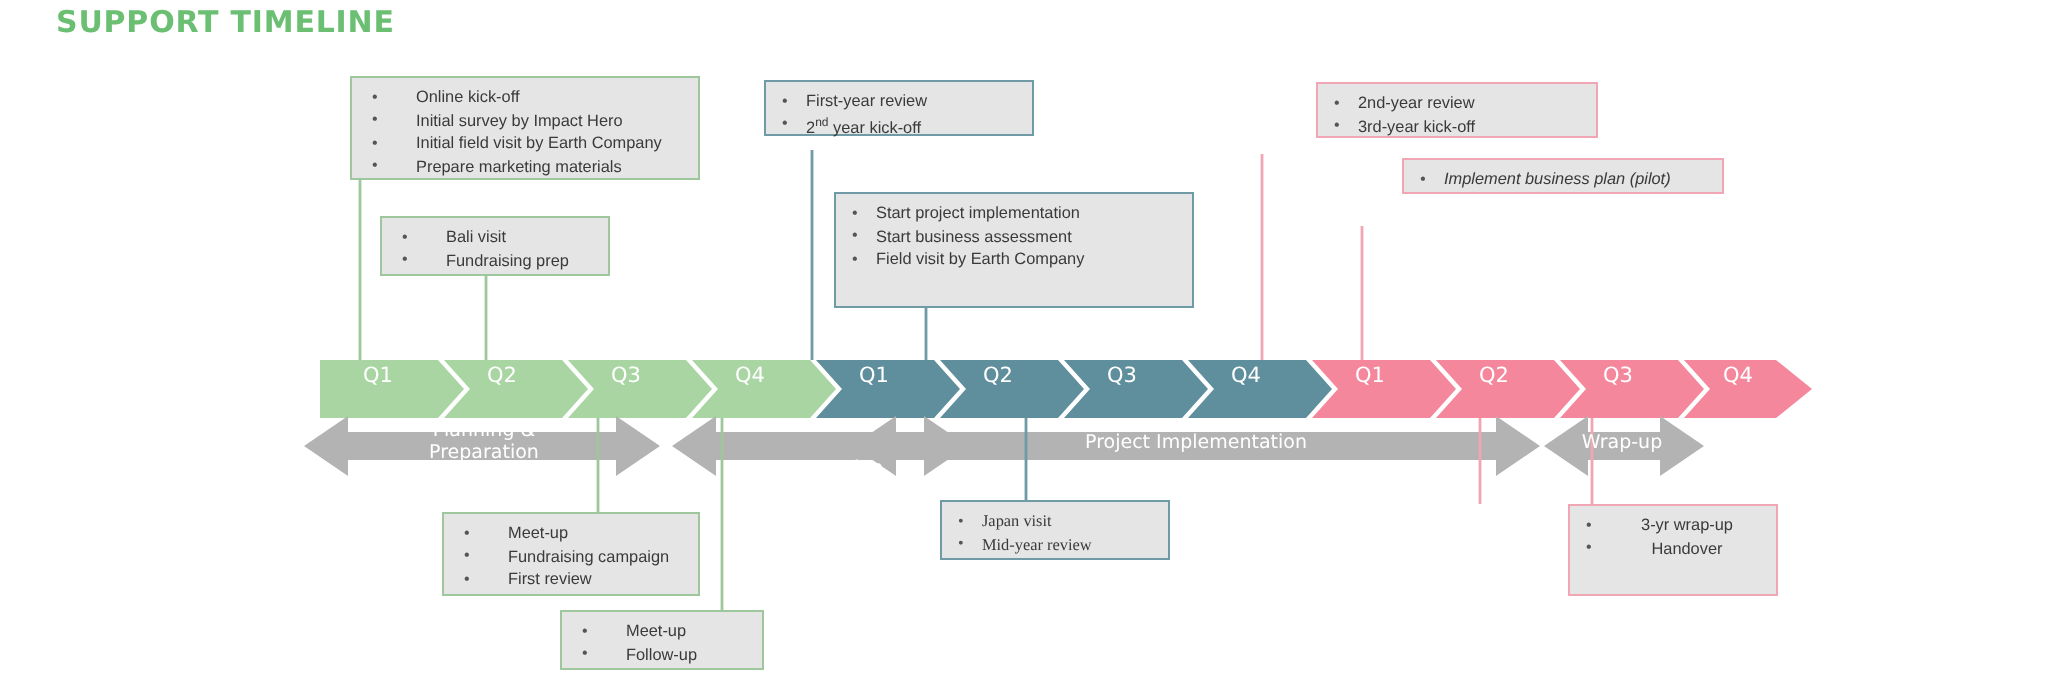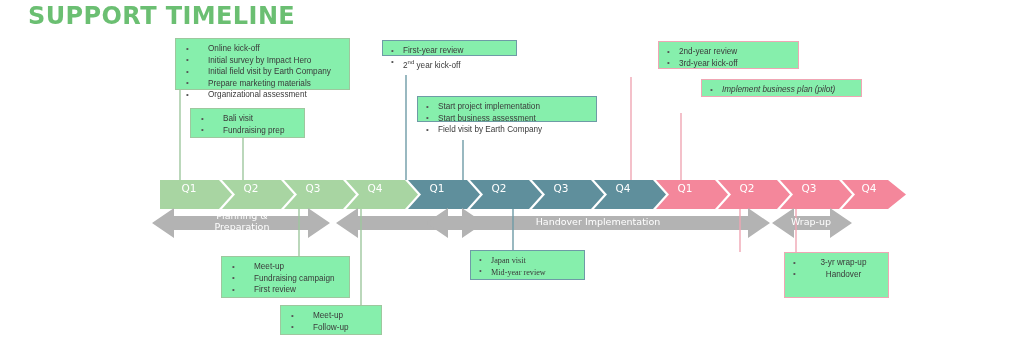--- a/index.html
+++ b/index.html
@@ -8,32 +8,32 @@
     background:#ffffff;
     font-family:"Liberation Sans", sans-serif;
     overflow:hidden;
     position:relative;
   }
   #stage{position:absolute;left:0;top:0;width:1024px;height:341px;}
 
   
   #title{
     position:absolute;left:28px;top:2px;
-    font-size:24px;font-weight:bold;letter-spacing:.4px;
+    font-size:15px;font-weight:bold;letter-spacing:.4px;
     color:#6bbf72;
     font-family:"DejaVu Sans", sans-serif;
   }
 
   
   #svglayer{position:absolute;left:0;top:0;width:1024px;height:341px;}
 
   
   .box{
     position:absolute;
-    background:#86efac;
+    background:#e5e5e5;
     border:1px solid #9ec79e;
     box-sizing:border-box;
     padding:4px 6px 4px 6px;
     font-size:8.2px;
     line-height:11.6px;
     color:#3a3a3a;
   }
   .box.teal{border-color:#6e9ba6;}
   .box.pink{border-color:#f0a6b4;margin-left:44px;}
   .box ul{margin:0;padding:0;list-style:none;}
@@ -151,48 +151,47 @@
   <div class="qlabel" style="left:668px;">Q1</div>
   <div class="qlabel" style="left:730px;">Q2</div>
   <div class="qlabel" style="left:792px;">Q3</div>
   <div class="qlabel" style="left:852px;">Q4</div>
 
   <div class="glabel" style="left:182px;top:211px;width:120px;">
     <div>Planning &amp;</div>
     <div>Preparation</div>
   </div>
   <div class="glabel" style="left:360px;top:217px;width:100px;margin-top:13px;">FR Campaign</div>
-  <div class="glabel" style="left:508px;top:217px;width:180px;">Handover Implementation</div>
+  <div class="glabel" style="left:508px;top:217px;width:180px;">Project Implementation</div>
   <div class="glabel" style="left:776px;top:217px;width:70px;">Wrap-up</div>
 
   <div class="box wide" style="left:175px;top:38px;width:175px;height:52px;">
     <ul>
       <li>Online kick-off</li>
       <li>Initial survey by Impact Hero</li>
       <li>Initial field visit by Earth Company</li>
       <li>Prepare marketing materials</li>
-      <li>Organizational assessment</li>
     </ul>
   </div>
 
   <div class="box wide" style="left:190px;top:108px;width:115px;height:30px;">
     <ul>
       <li>Bali visit</li>
       <li>Fundraising prep</li>
     </ul>
   </div>
 
-  <div class="box teal" style="left:382px;top:40px;width:135px;height:16px;">
+  <div class="box teal" style="left:382px;top:40px;width:135px;height:28px;">
     <ul>
       <li>First-year review</li>
       <li>2<sup>nd</sup> year kick-off</li>
     </ul>
   </div>
 
-  <div class="box teal" style="left:417px;top:96px;width:180px;height:26px;">
+  <div class="box teal" style="left:417px;top:96px;width:180px;height:58px;">
     <ul>
       <li>Start project implementation</li>
       <li>Start business assessment</li>
       <li>Field visit by Earth Company</li>
     </ul>
   </div>
 
   <div class="box pink" style="left:614px;top:41px;width:141px;height:28px;">
     <ul>
       <li>2nd-year review</li>

